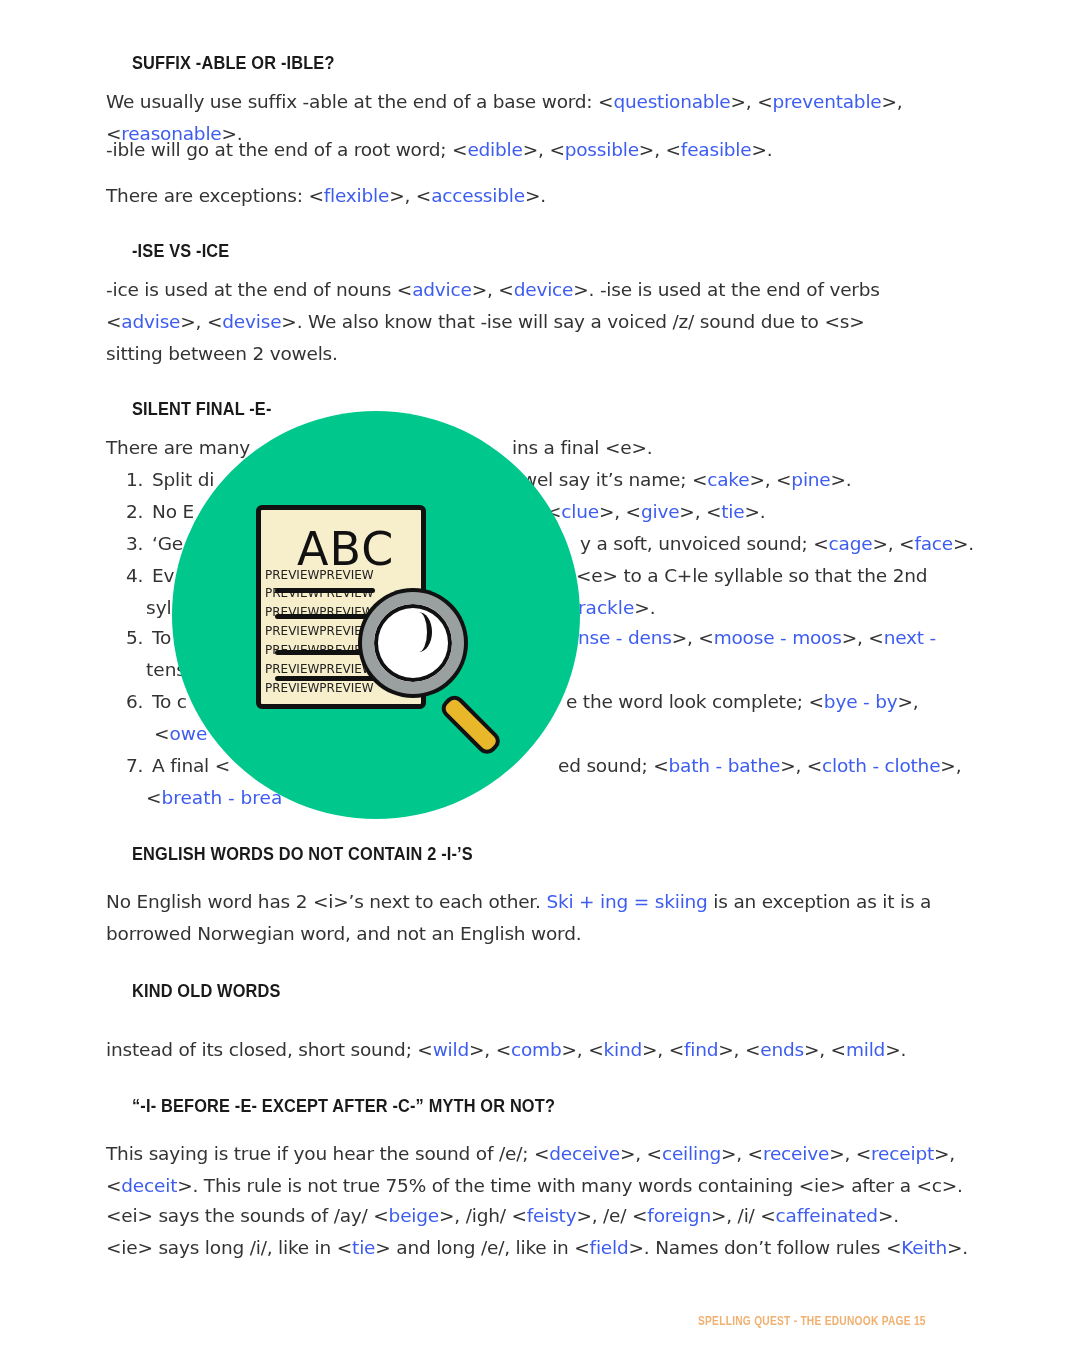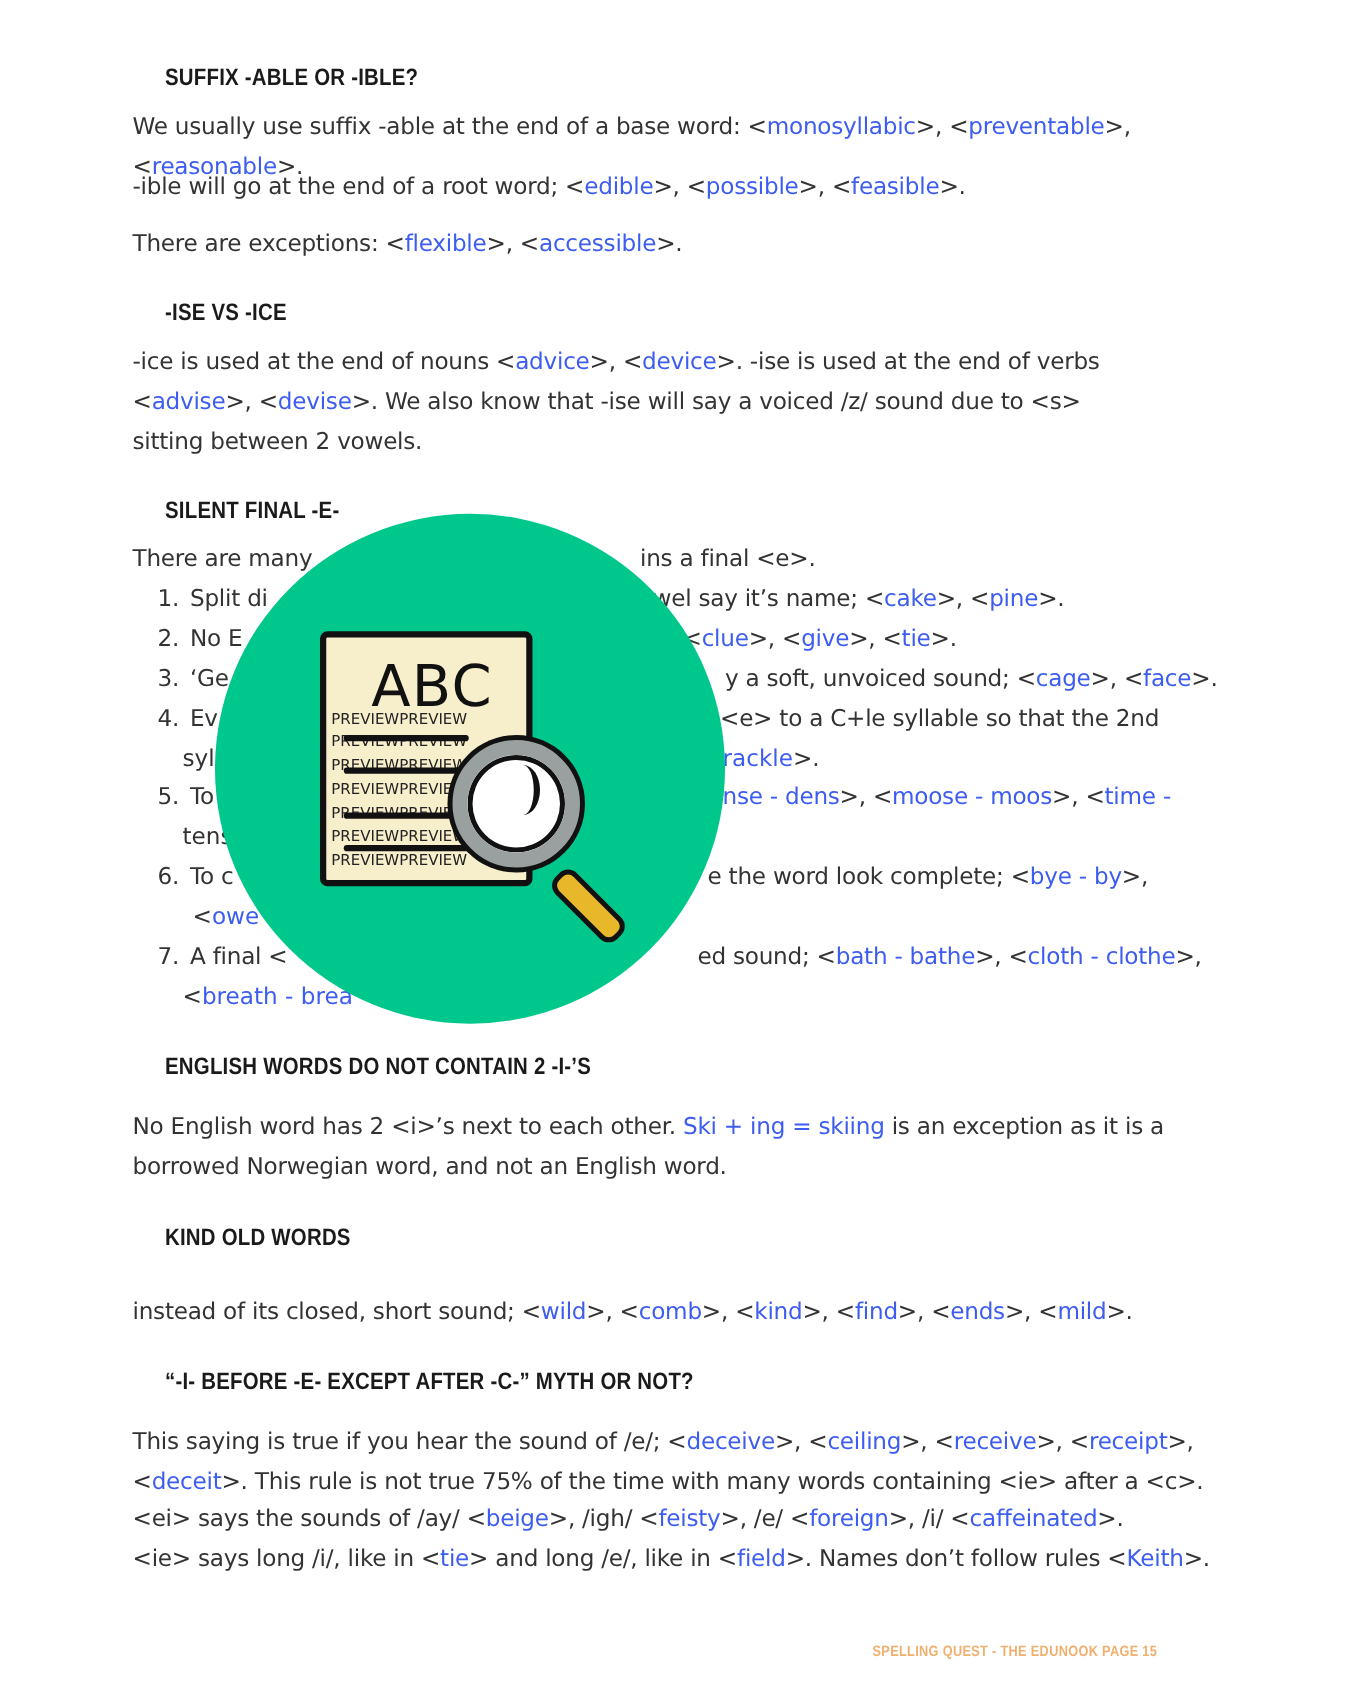--- a/index.html
+++ b/index.html
@@ -27,21 +27,21 @@
   .lens-glint { position: absolute; left: 405px; top: 612px; width: 22px; height: 40px; border-right: 5px solid #111; border-radius: 50%; }
   .handle { position: absolute; left: 446px; top: 688px; width: 62px; height: 16px; background: #e8b82a; border: 4px solid #111;
             border-radius: 10px; transform: rotate(45deg); transform-origin: left center; }
 </style>
 </head>
 <body>
 
 <div class="page">
 
   <div class="h" style="top:52px">SUFFIX -ABLE OR -IBLE?</div>
-  <div class="p" style="top:86px"><span>We usually use suffix -able at the end of a base word: &lt;</span><span class="b">monosyllabic</span><span>&gt;, &lt;</span><span class="b">preventable</span><span>&gt;,</span></div>
+  <div class="p" style="top:86px"><span>We usually use suffix -able at the end of a base word: &lt;</span><span class="b">questionable</span><span>&gt;, &lt;</span><span class="b">preventable</span><span>&gt;,</span></div>
   <div class="p" style="top:118px"><span>&lt;</span><span class="b">reasonable</span><span>&gt;.</span></div>
   <div class="p" style="top:134px"><span>-ible will go at the end of a root word; &lt;</span><span class="b">edible</span><span>&gt;, &lt;</span><span class="b">possible</span><span>&gt;, &lt;</span><span class="b">feasible</span><span>&gt;.</span></div>
   <div class="p" style="top:180px"><span>There are exceptions: &lt;</span><span class="b">flexible</span><span>&gt;, &lt;</span><span class="b">accessible</span><span>&gt;.</span></div>
 
   <div class="h" style="top:240px">-ISE VS -ICE</div>
   <div class="p" style="top:306px"><span>&lt;</span><span class="b">advise</span><span>&gt;, &lt;</span><span class="b">devise</span><span>&gt;. We also know that -ise will say a voiced /z/ sound due to &lt;s&gt;</span></div>
   <div class="p" style="top:274px"><span>-ice is used at the end of nouns &lt;</span><span class="b">advice</span><span>&gt;, &lt;</span><span class="b">device</span><span>&gt;. -ise is used at the end of verbs</span></div>
   <div class="p" style="top:338px">sitting between 2 vowels.</div>
 
   <div class="h" style="top:398px">SILENT FINAL -E-</div>
@@ -56,21 +56,21 @@
 
   <div class="li" style="top:528px"><span class="num">3.</span><span>‘Ge</span></div>
   <div class="li" style="top:528px; left:580px"><span>y a soft, unvoiced sound; &lt;</span><span class="b">cage</span><span>&gt;, &lt;</span><span class="b">face</span><span>&gt;.</span></div>
 
   <div class="li" style="top:560px"><span class="num">4.</span><span>Ev</span></div>
   <div class="li" style="top:560px; left:576px">&lt;e&gt; to a C+le syllable so that the 2nd</div>
   <div class="cont" style="top:592px">syll</div>
   <div class="cont" style="top:592px; left:578px"><span class="b">rackle</span><span>&gt;.</span></div>
 
   <div class="li" style="top:622px"><span class="num">5.</span><span>To</span></div>
-  <div class="li" style="top:622px; left:578px"><span class="b">nse - dens</span><span>&gt;, &lt;</span><span class="b">moose - moos</span><span>&gt;, &lt;</span><span class="b">time -</span></div>
+  <div class="li" style="top:622px; left:578px"><span class="b">nse - dens</span><span>&gt;, &lt;</span><span class="b">moose - moos</span><span>&gt;, &lt;</span><span class="b">next -</span></div>
   <div class="cont b" style="top:654px">tens</div>
 
   <div class="li" style="top:686px"><span class="num">6.</span><span>To c</span></div>
   <div class="li" style="top:686px; left:566px"><span>e the word look complete; &lt;</span><span class="b">bye - by</span><span>&gt;,</span></div>
   <div class="cont" style="top:718px; left:154px"><span>&lt;</span><span class="b">owe</span></div>
 
   <div class="li" style="top:750px"><span class="num">7.</span><span>A final &lt;</span></div>
   <div class="li" style="top:750px; left:558px"><span>ed sound; &lt;</span><span class="b">bath - bathe</span><span>&gt;, &lt;</span><span class="b">cloth - clothe</span><span>&gt;,</span></div>
   <div class="cont" style="top:782px"><span>&lt;</span><span class="b">breath - brea</span></div>
 

